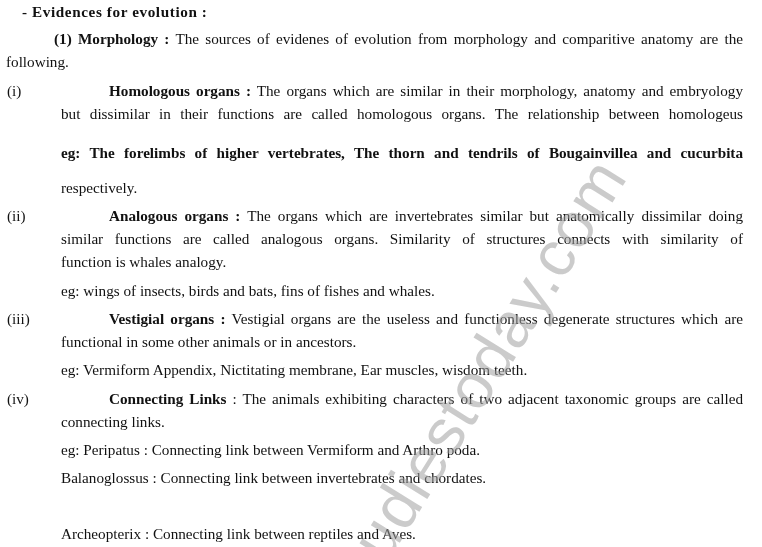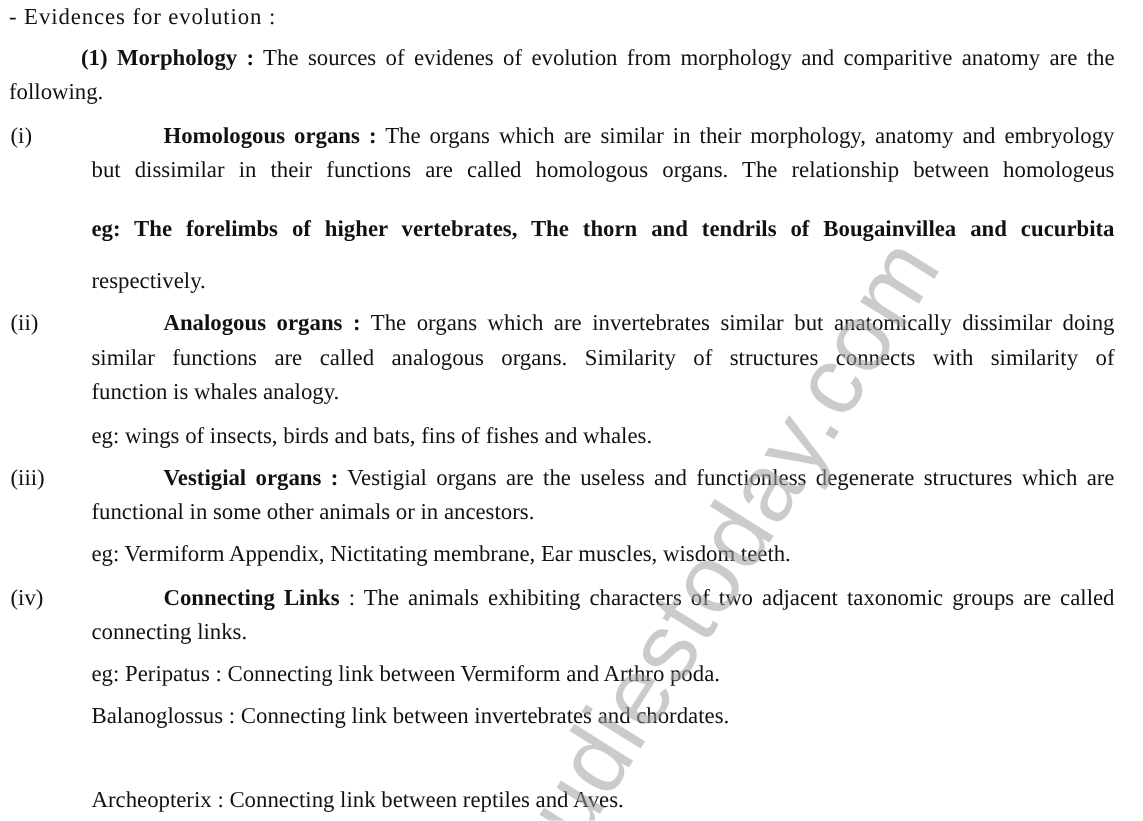--- a/index.html
+++ b/index.html
@@ -27,21 +27,21 @@
       position: absolute;
       white-space: nowrap;
       line-height: 18px;
     }
     .justify {
       text-align: justify;
       text-align-last: justify;
       white-space: normal;
     }
     b { font-weight: bold; margin-left: 48px; }
-    .heading { font-weight: normal; letter-spacing: 0.6px; }
+    .heading { font-weight: bold; letter-spacing: 0.6px; margin-left: 16px; }
     .watermark {
       position: absolute;
       left: 300px;
       top: 340px;
       font-family: "Liberation Sans", "DejaVu Sans", sans-serif;
       font-size: 64px;
       color: rgba(160,160,160,0.55);
       transform: rotate(-58deg);
       transform-origin: left center;
       white-space: nowrap;

